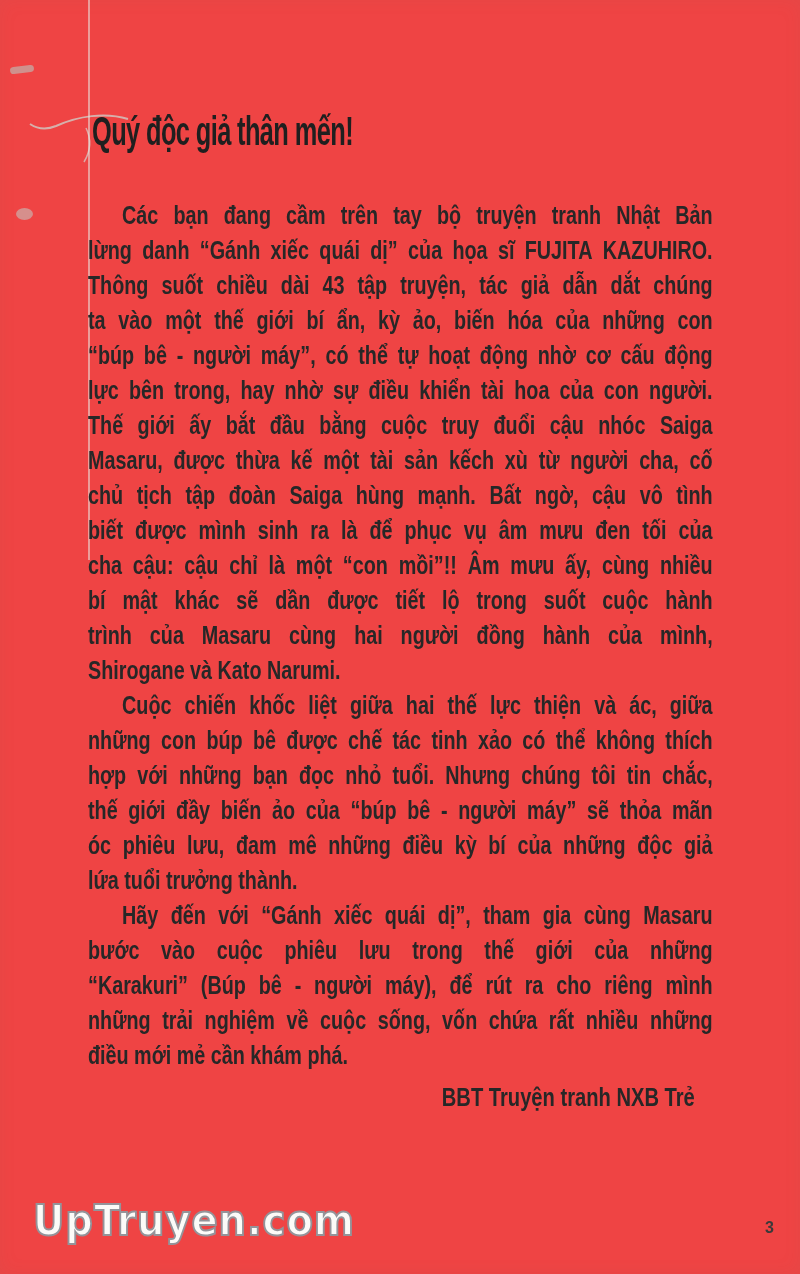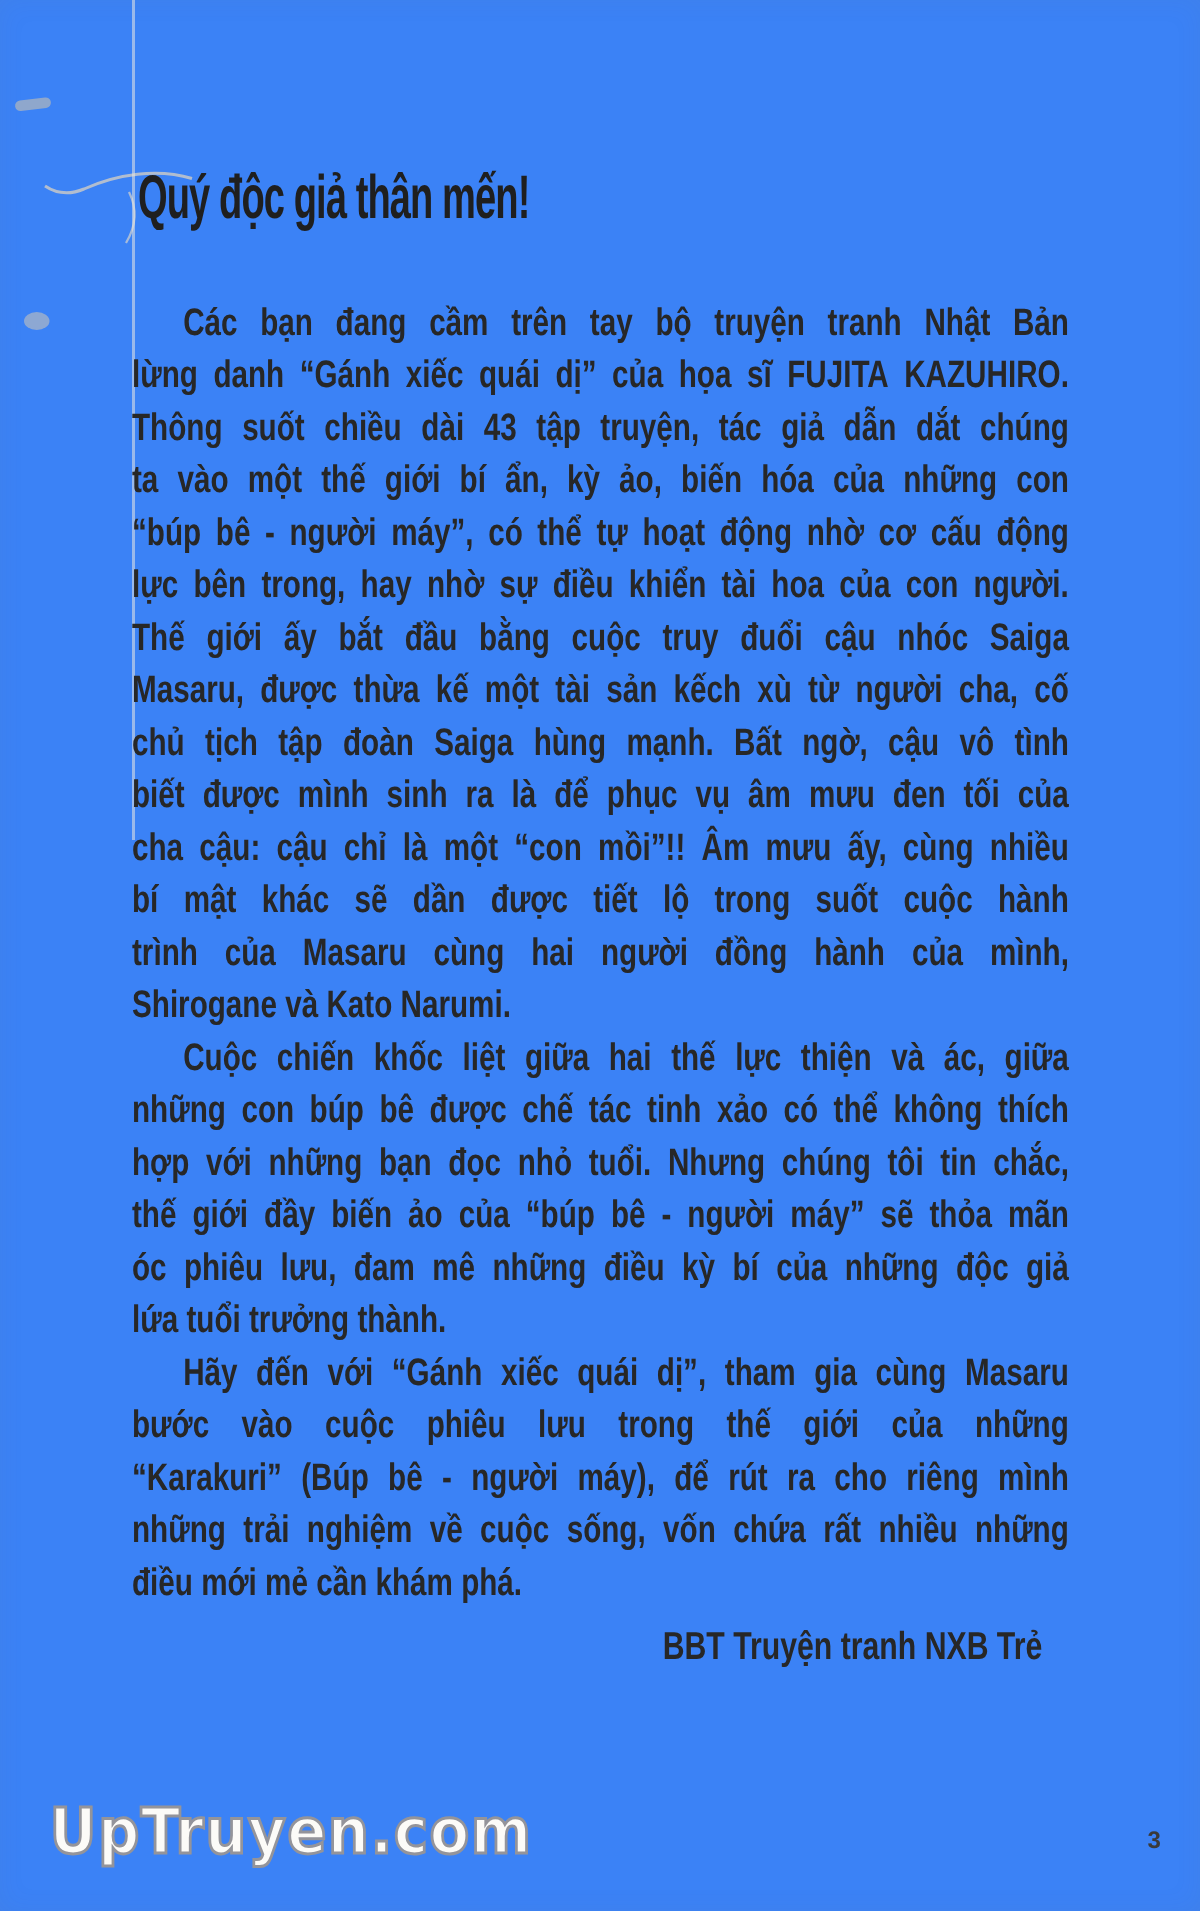--- a/index.html
+++ b/index.html
@@ -1,18 +1,18 @@
 <!DOCTYPE html>
 <html><head>
 <meta charset="utf-8">
 <style>
   html,body { margin:0; padding:0; background:#d9d9d6; }
   .page {
     position:relative; width:800px; height:1274px;
-    background:#3b82f6; overflow:hidden;
+    background:#ef4444; overflow:hidden;
     font-family:"Liberation Sans", sans-serif;
     box-shadow:inset 0 0 18px rgba(120,115,105,0.08);
   }
   .title {
     position:absolute; left:92px; top:108px; margin:0;
     font-size:41px; font-weight:bold; color:#1f1f1f;
     letter-spacing:-1px; white-space:nowrap;
     transform:scaleX(0.62); transform-origin:0 0;
   }
   .text-col {

